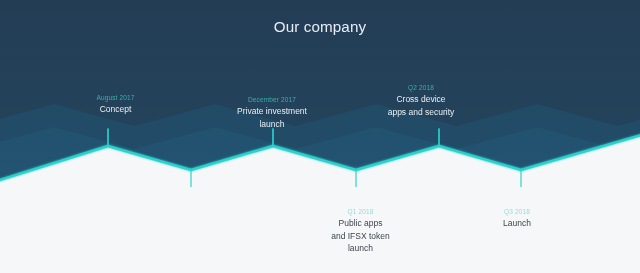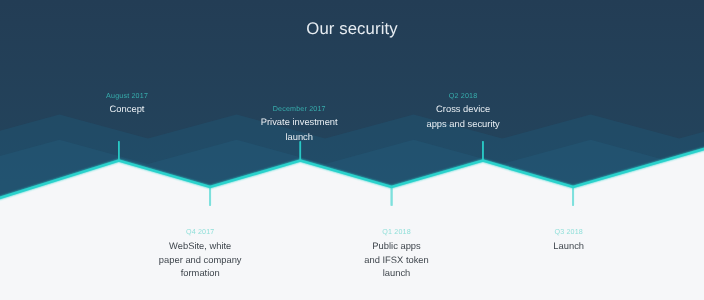--- a/index.html
+++ b/index.html
@@ -54,43 +54,37 @@
     </g>
     <g stroke="#4fd8d2" stroke-width="1.7" stroke-linecap="butt" opacity="0.72" filter="url(#tickglow)">
       <path d="M191 170 L191 187"></path>
       <path d="M356 170 L356 187"></path>
       <path d="M521 170 L521 187"></path>
     </g>
 
     <path d="M-30 189.4 L108 146 L191 170 L273 146 L356 170 L439 146 L521 170 L670 126.8" fill="none" stroke="#2ad2cc" stroke-width="2.4" filter="url(#glow)"></path>
   </svg>
 
-  <div class="title">Our security</div>
+  <div class="title">Our company</div>
 
-  <div class="ms top" style="left:65.5px;top:84px;width:100px">
+  <div class="ms top" style="left:65.5px;top:94px;width:100px">
     <div class="date">August 2017</div>
     <div class="lbl">Concept</div>
   </div>
   <div class="ms top" style="left:222.0px;top:96px;width:100px">
     <div class="date">December 2017</div>
     <div class="lbl">Private investment
 launch</div>
   </div>
   <div class="ms top" style="left:371px;top:84px;width:100px">
     <div class="date">Q2 2018</div>
     <div class="lbl">Cross device
 apps and security</div>
   </div>
 
-  <div class="ms bot" style="left:132.0px;top:208px;width:100px">
-    <div class="date">Q4 2017</div>
-    <div class="lbl">WebSite, white
-paper and company
-formation</div>
-  </div>
   <div class="ms bot" style="left:310.5px;top:208px;width:100px">
     <div class="date">Q1 2018</div>
     <div class="lbl">Public apps
 and IFSX token
 launch</div>
   </div>
   <div class="ms bot" style="left:467.0px;top:208px;width:100px">
     <div class="date">Q3 2018</div>
     <div class="lbl">Launch</div>
   </div>

